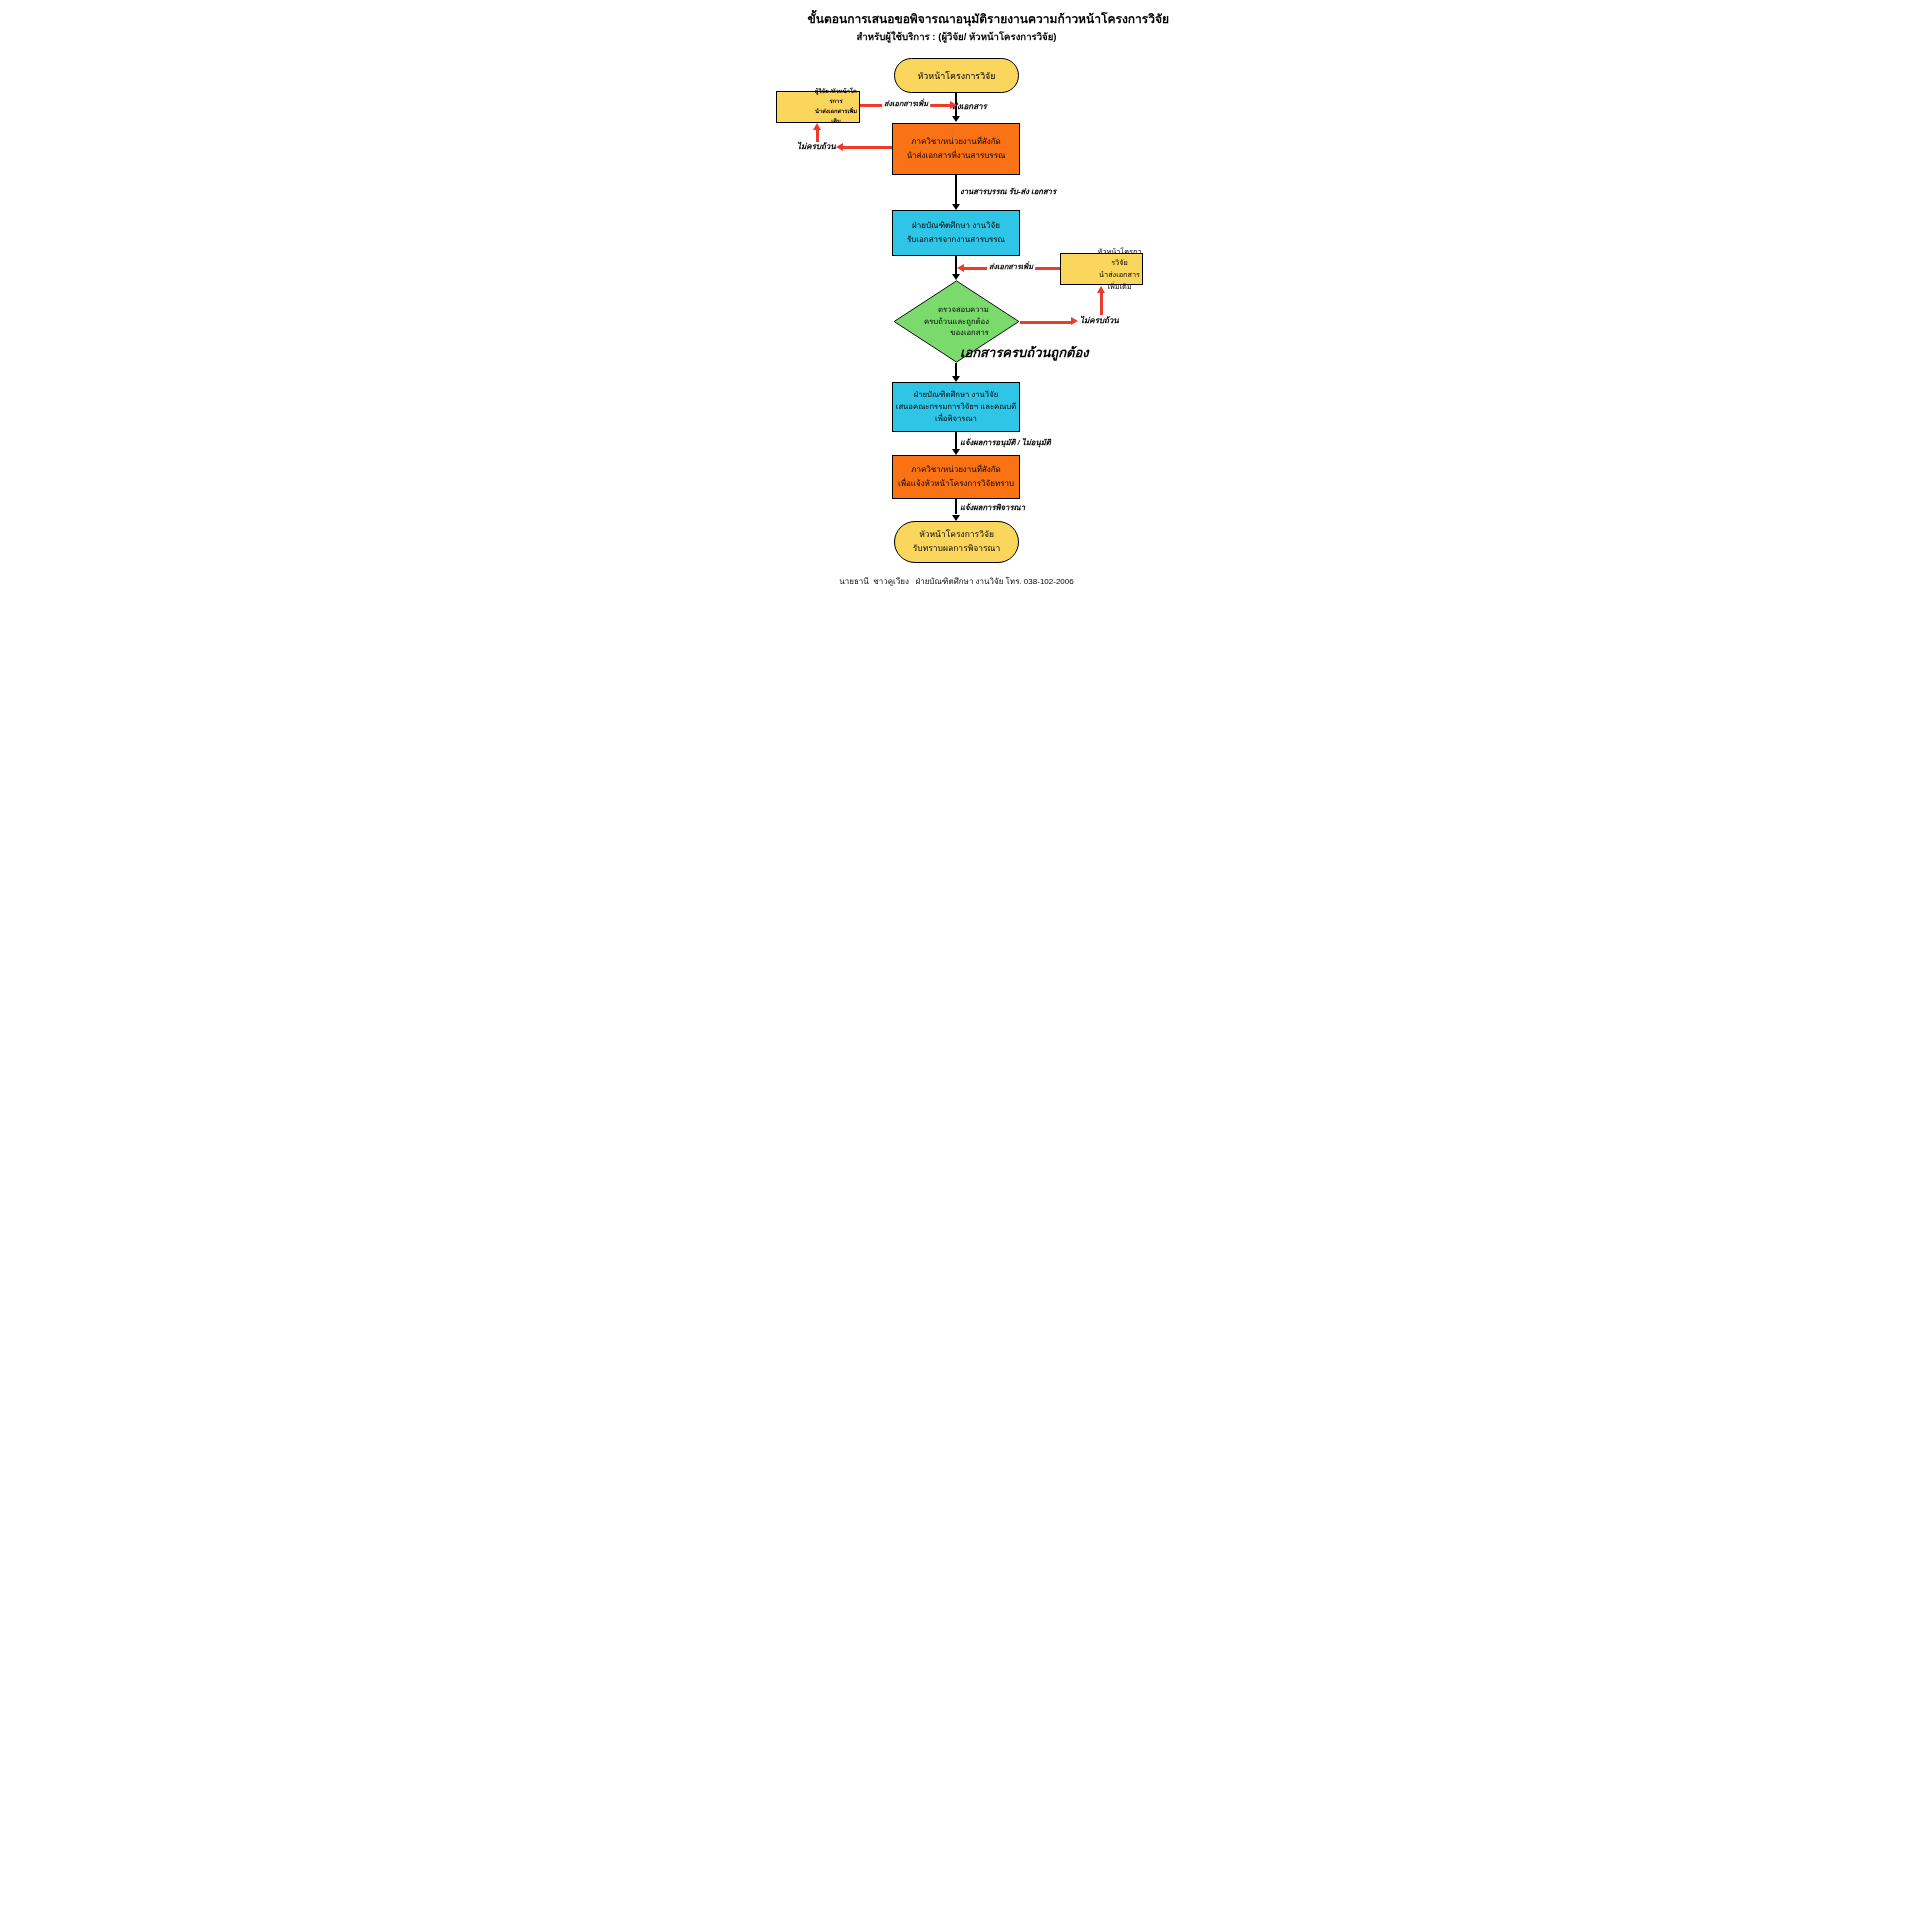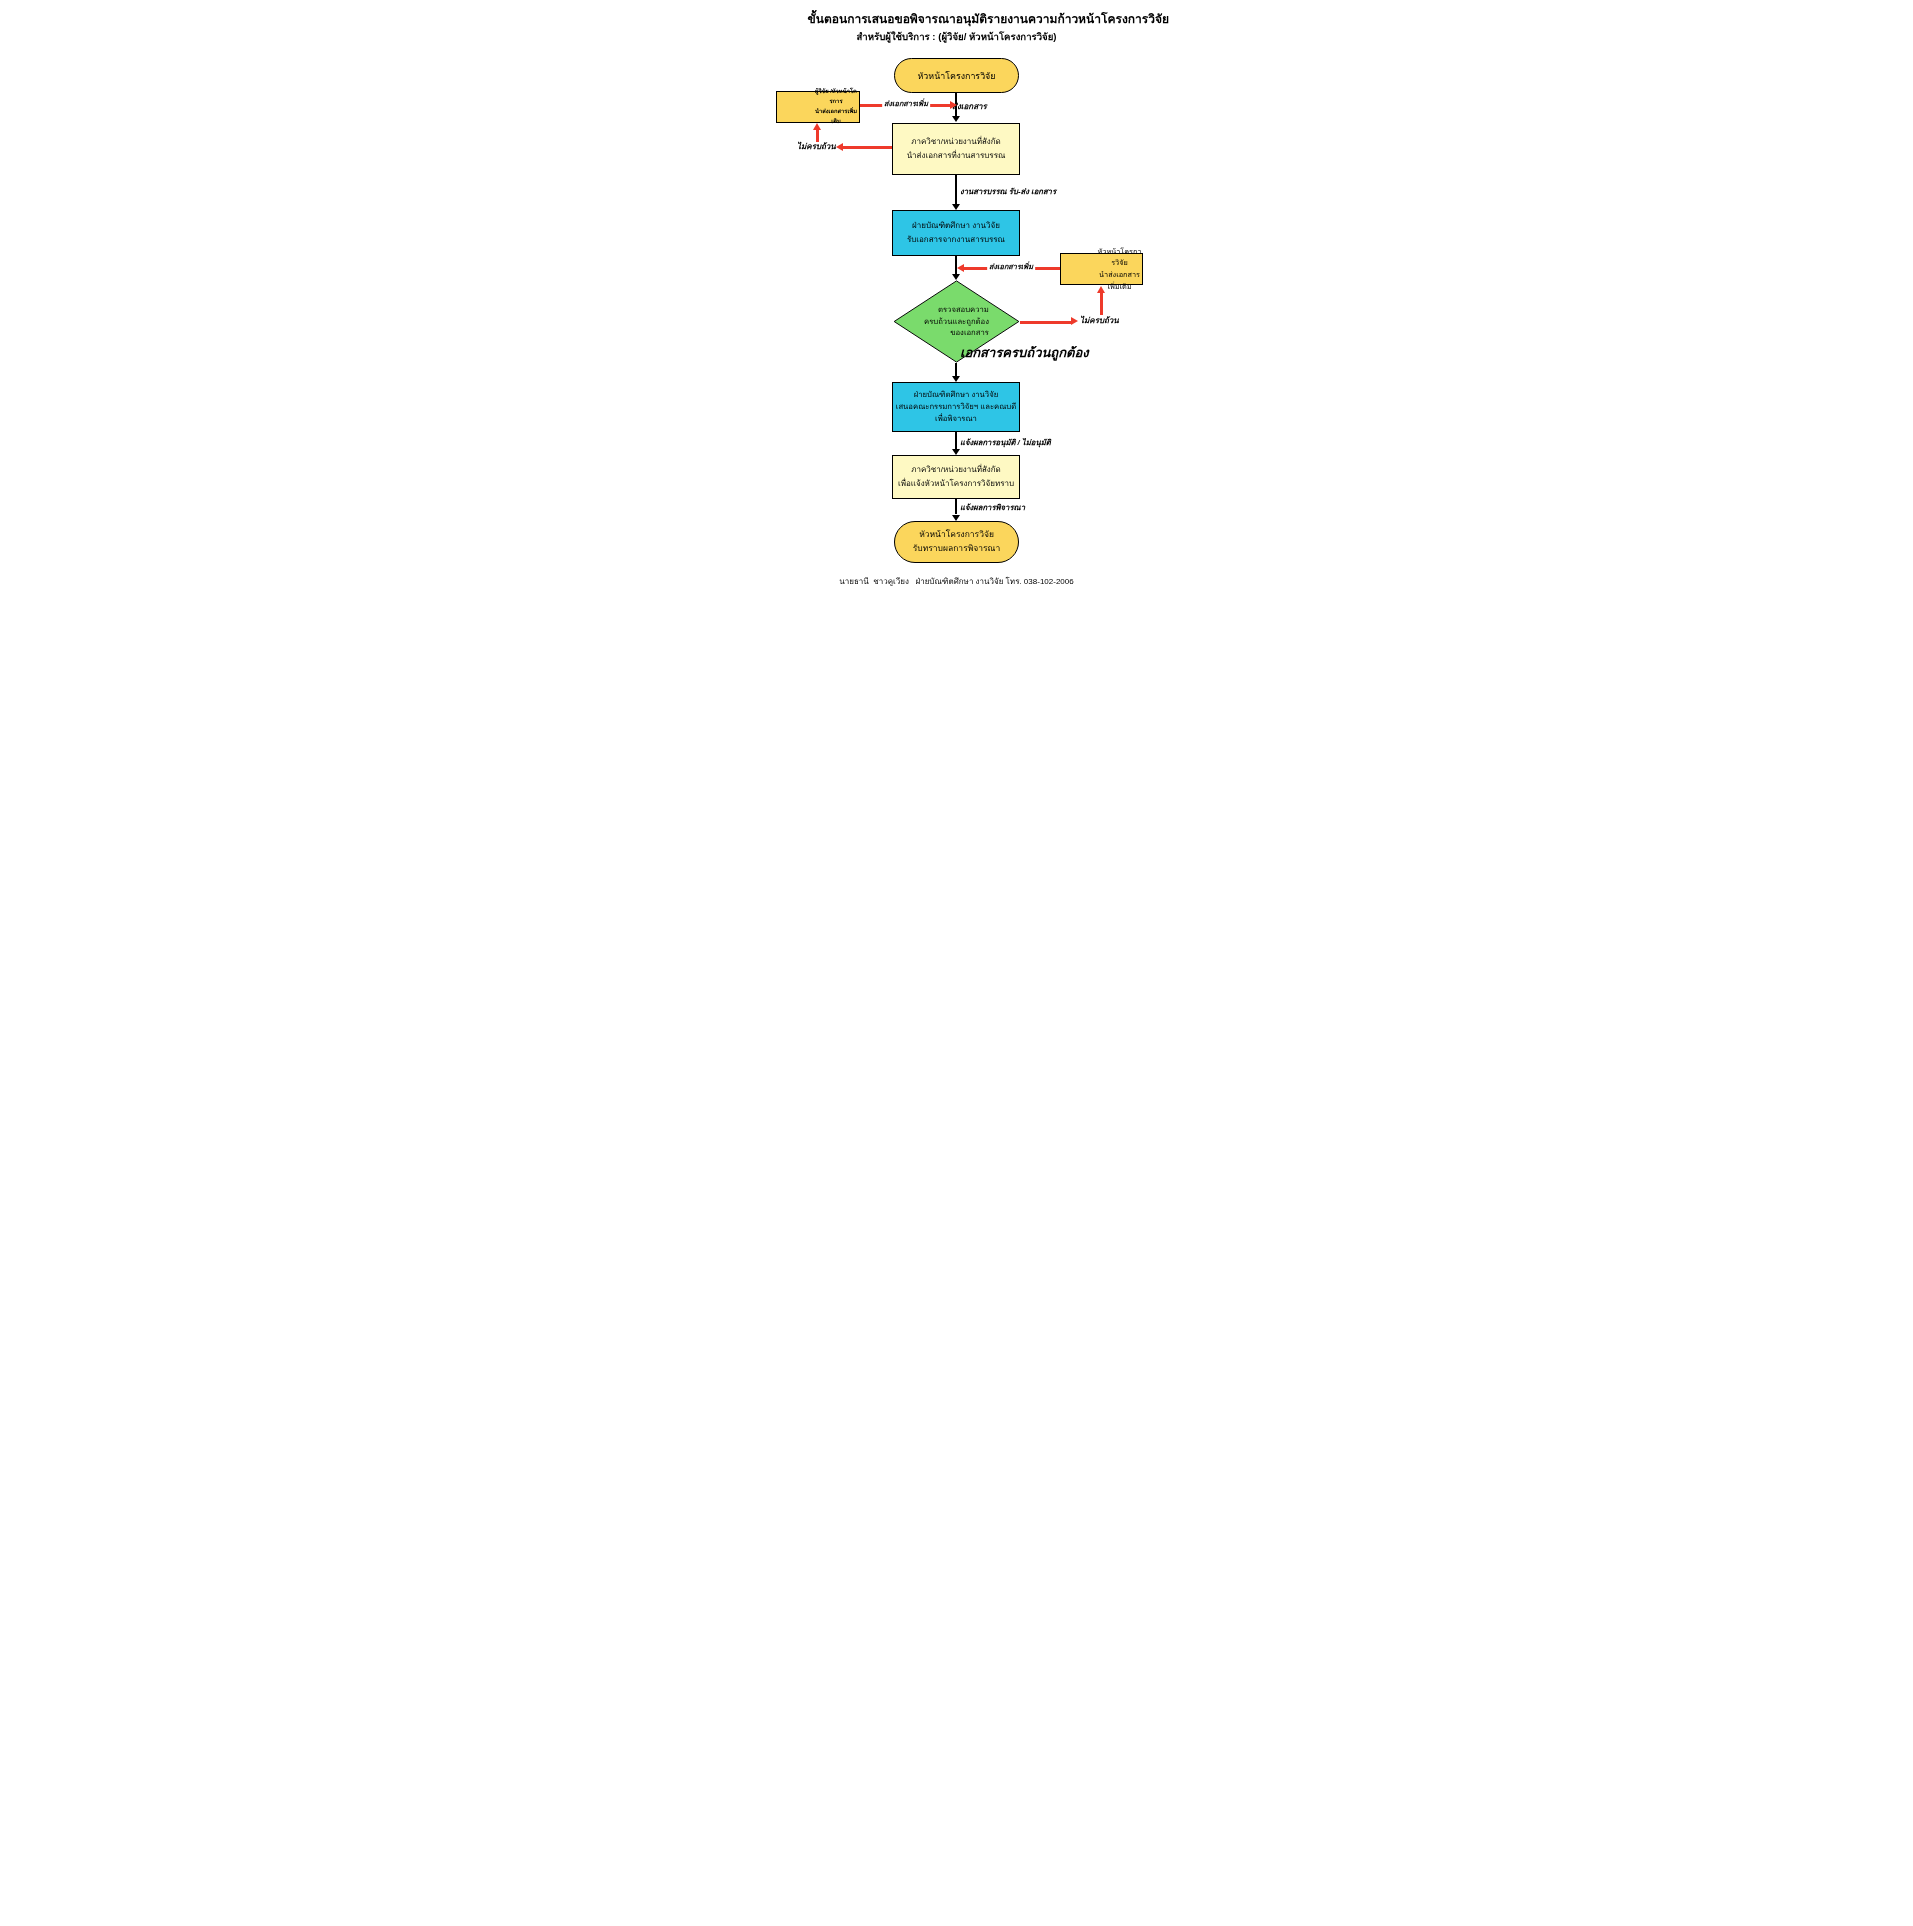--- a/index.html
+++ b/index.html
@@ -11,21 +11,21 @@
            font-size:12px; font-weight:bold; }
   .subtitle { position:absolute; left:0; top:28.5px; width:100%; text-align:center;
               font-size:9.6px; font-weight:bold; }
   .footer { position:absolute; left:0; top:575px; width:100%; text-align:center;
             font-size:8px; white-space:pre-wrap; }
 
   .node { position:absolute; display:flex; align-items:center; justify-content:center;
           text-align:center; border:0.8px solid #000; white-space:pre-line; }
   .stadium { background:#FBD65C; border-radius:23px; }
   .rect-yellow { background:#FBD65C;padding-left:36px; }
-  .rect-purple { background:#fef9c3; }
+  .rect-purple { background:#f97316; }
   .rect-cyan   { background:#2EC5E6; }
 
   .vline-black { position:absolute; width:1.9px; background:#000; }
   .hline-red   { position:absolute; height:2.7px; background:#EE3A2B; }
   .vline-red   { position:absolute; width:2.7px;  background:#EE3A2B; }
 
   .ah { position:absolute; width:0; height:0; }
   .ah-down-black { border-left:4.2px solid transparent; border-right:4.2px solid transparent; border-top:6.2px solid #000; }
   .ah-right-red  { border-top:4.6px solid transparent; border-bottom:4.6px solid transparent; border-left:7px solid #EE3A2B; }
   .ah-left-red   { border-top:4.6px solid transparent; border-bottom:4.6px solid transparent; border-right:7px solid #EE3A2B; }

